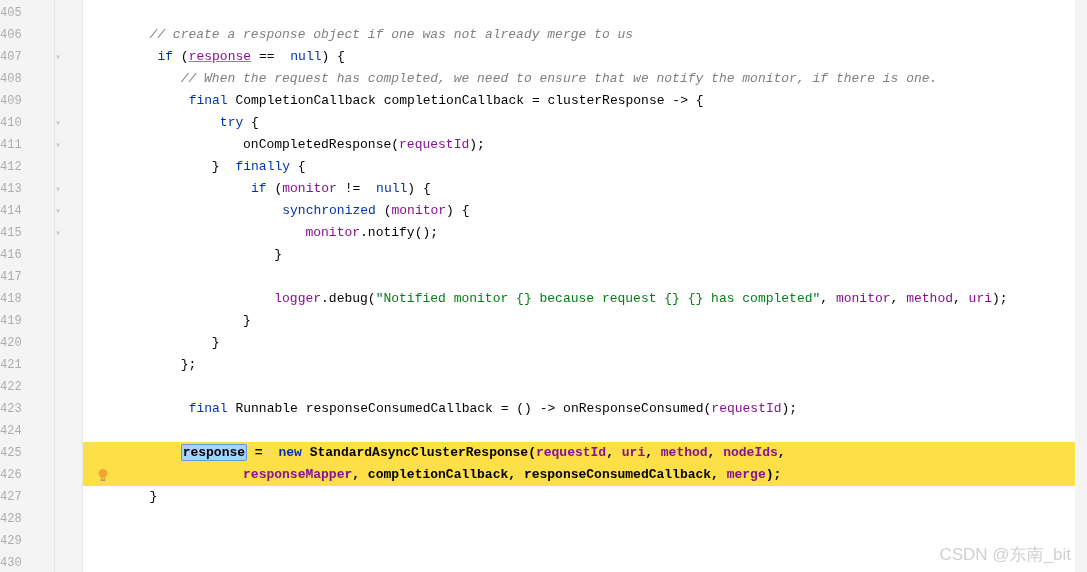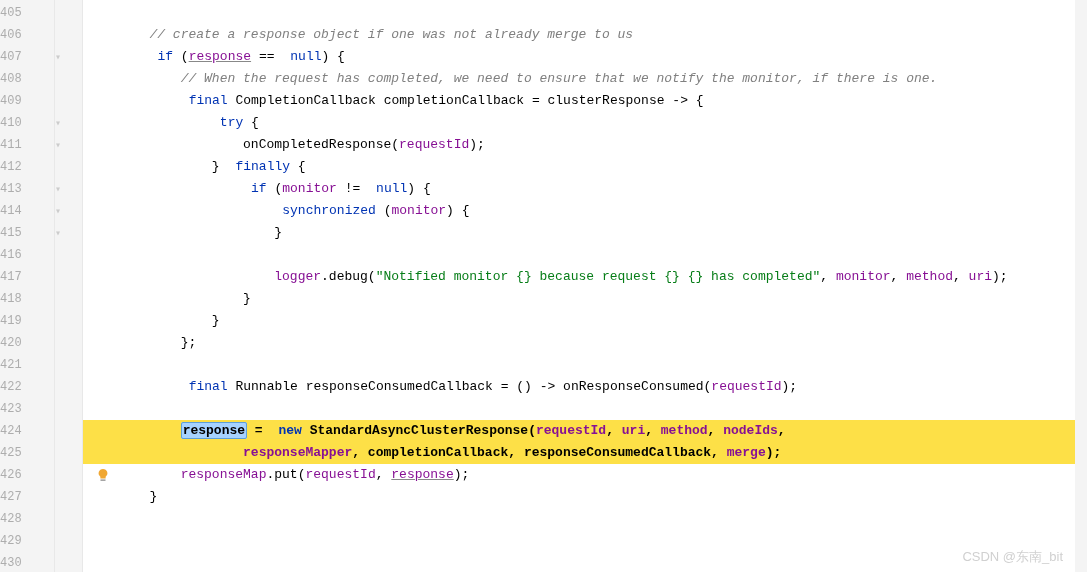--- a/index.html
+++ b/index.html
@@ -70,24 +70,24 @@
       background: #a6d2ff;
       font-style: normal;
       border: 1px solid #5c9ed8;
       border-radius: 2px;
       padding: 0 1px;
     }
     .underlined { text-decoration: underline; text-decoration-color: #888; }
     .watermark {
       position: absolute;
       bottom: 6px;
-      right: 12px;
+      right: 4px;
       color: #d0d0d0;
       font-family: sans-serif;
-      font-size: 13px;
+      font-size: 17px;
       font-style: normal;
     }
     .scrollbar {
       width: 12px;
       background: #f4f4f4;
       flex-shrink: 0;
     }
   </style>
 </head>
 <body>
@@ -152,32 +152,32 @@
   <div class="code-line"></div>
     <div class="code-line">        <span class="comment">// create a response object if one was not already merge to us</span></div>
     <div class="code-line">        <span class="keyword">if</span> (<span class="field underlined">response</span> <span class="ident">==</span> <span class="keyword">null</span>) {</div>
     <div class="code-line">            <span class="comment">// When the request has completed, we need to ensure that we notify the monitor, if there is one.</span></div>
     <div class="code-line">            <span class="keyword">final</span> <span class="ident">CompletionCallback completionCallback = clusterResponse -&gt; {</span></div>
     <div class="code-line">                <span class="keyword">try</span> {</div>
     <div class="code-line">                    <span class="ident">onCompletedResponse(</span><span class="field">requestId</span><span class="ident">);</span></div>
     <div class="code-line">                } <span class="keyword">finally</span> {</div>
     <div class="code-line">                    <span class="keyword">if</span> <span class="ident">(</span><span class="field">monitor</span> <span class="ident">!=</span> <span class="keyword">null</span><span class="ident">) {</span></div>
     <div class="code-line">                        <span class="keyword">synchronized</span> <span class="ident">(</span><span class="field">monitor</span><span class="ident">) {</span></div>
+    <div class="code-line">                            <span class="field">monitor</span><span class="ident">.notify();</span></div>
     <div class="code-line">                        <span class="ident">}</span></div>
     <div class="code-line"></div>
     <div class="code-line">                        <span class="field">logger</span><span class="ident">.debug(</span><span class="string">"Notified monitor {} because request {} {} has completed"</span><span class="ident">, </span><span class="field">monitor</span><span class="ident">, </span><span class="field">method</span><span class="ident">, </span><span class="field">uri</span><span class="ident">);</span></div>
     <div class="code-line">                    <span class="ident">}</span></div>
     <div class="code-line">                <span class="ident">}</span></div>
     <div class="code-line">            <span class="ident">};</span></div>
     <div class="code-line"></div>
     <div class="code-line">            <span class="keyword">final</span> <span class="ident">Runnable responseConsumedCallback = () -&gt; onResponseConsumed(</span><span class="field">requestId</span><span class="ident">);</span></div>
     <div class="code-line"></div>
     <div class="code-line highlighted">            <span class="selected">response</span> <span class="ident">=</span> <span class="keyword">new</span> <span class="ident">StandardAsyncClusterResponse(</span><span class="field">requestId</span><span class="ident">, </span><span class="field">uri</span><span class="ident">, </span><span class="field">method</span><span class="ident">, </span><span class="field">nodeIds</span><span class="ident">,</span></div>
     <div class="code-line highlighted">                    <span class="field">responseMapper</span><span class="ident">, completionCallback, responseConsumedCallback, </span><span class="field">merge</span><span class="ident">);</span></div>
-    <div class="code-line">            <span class="field">responseMap</span><span class="ident">.put(</span><span class="field">requestId</span><span class="ident">, </span><span class="field underlined">response</span><span class="ident">);</span></div>
     <div class="code-line">        <span class="ident">}</span></div>
     <div class="code-line"></div>
     <div class="watermark">CSDN @东南_bit</div>
 </div>
 <div class="scrollbar"></div>
 
 <div class="bulb" style="top: 468px;"><svg viewBox="0 0 16 16" width="14" height="14">
       <path fill="#f0a732" d="M8 1a5 5 0 0 0-3 9v2h6v-2a5 5 0 0 0-3-9z"></path>
       <rect fill="#888" x="5" y="13" width="6" height="1.5" rx="0.5"></rect>
     </svg></div>

